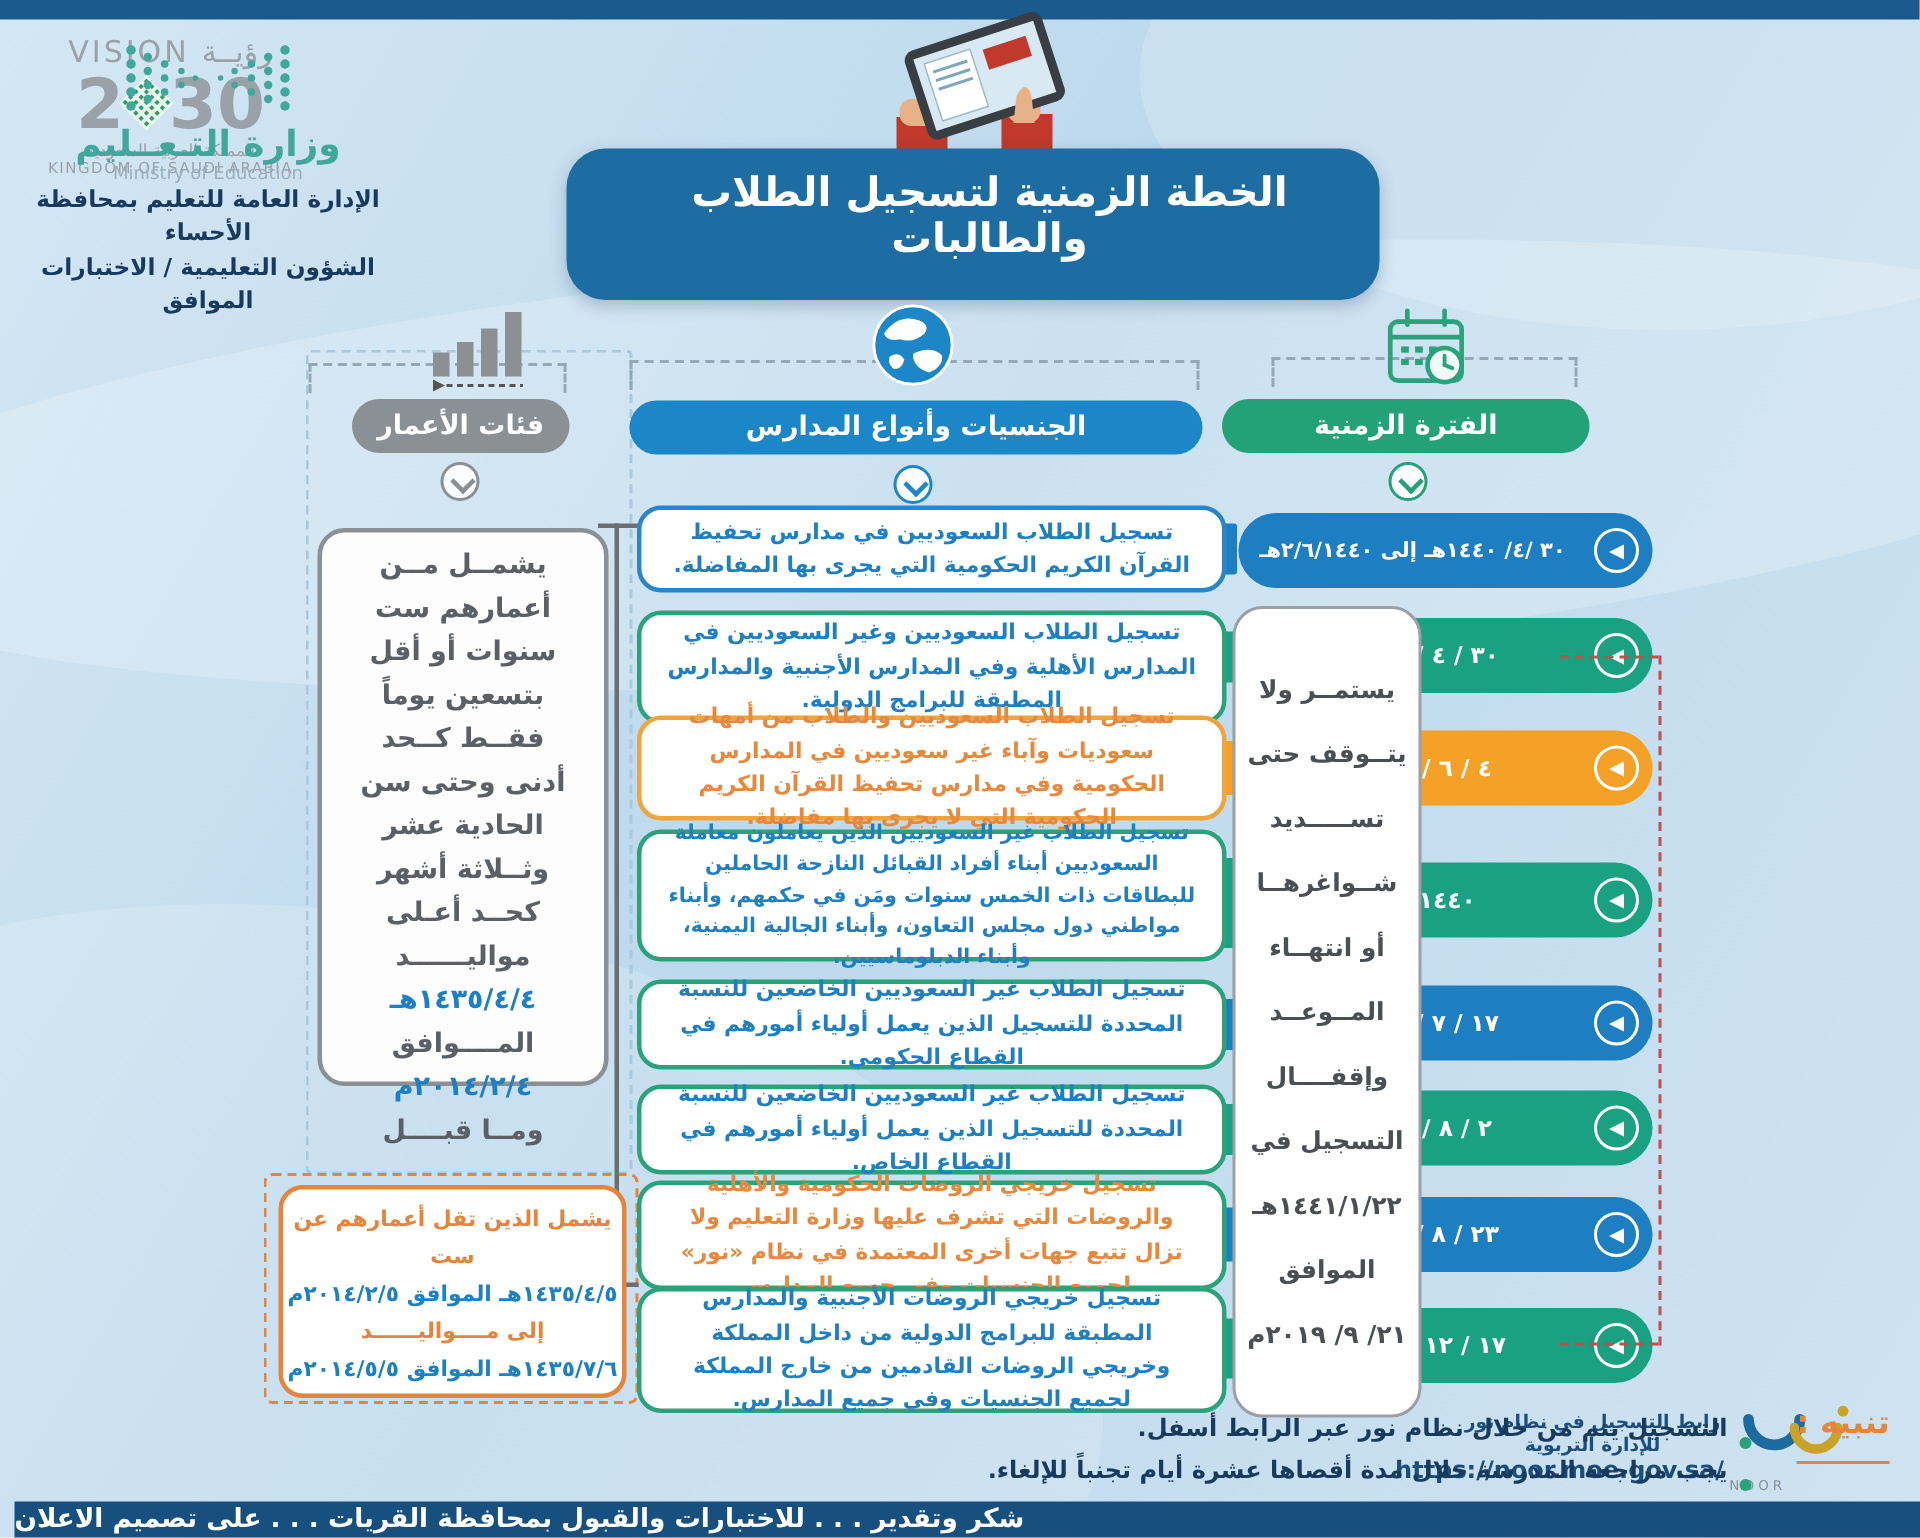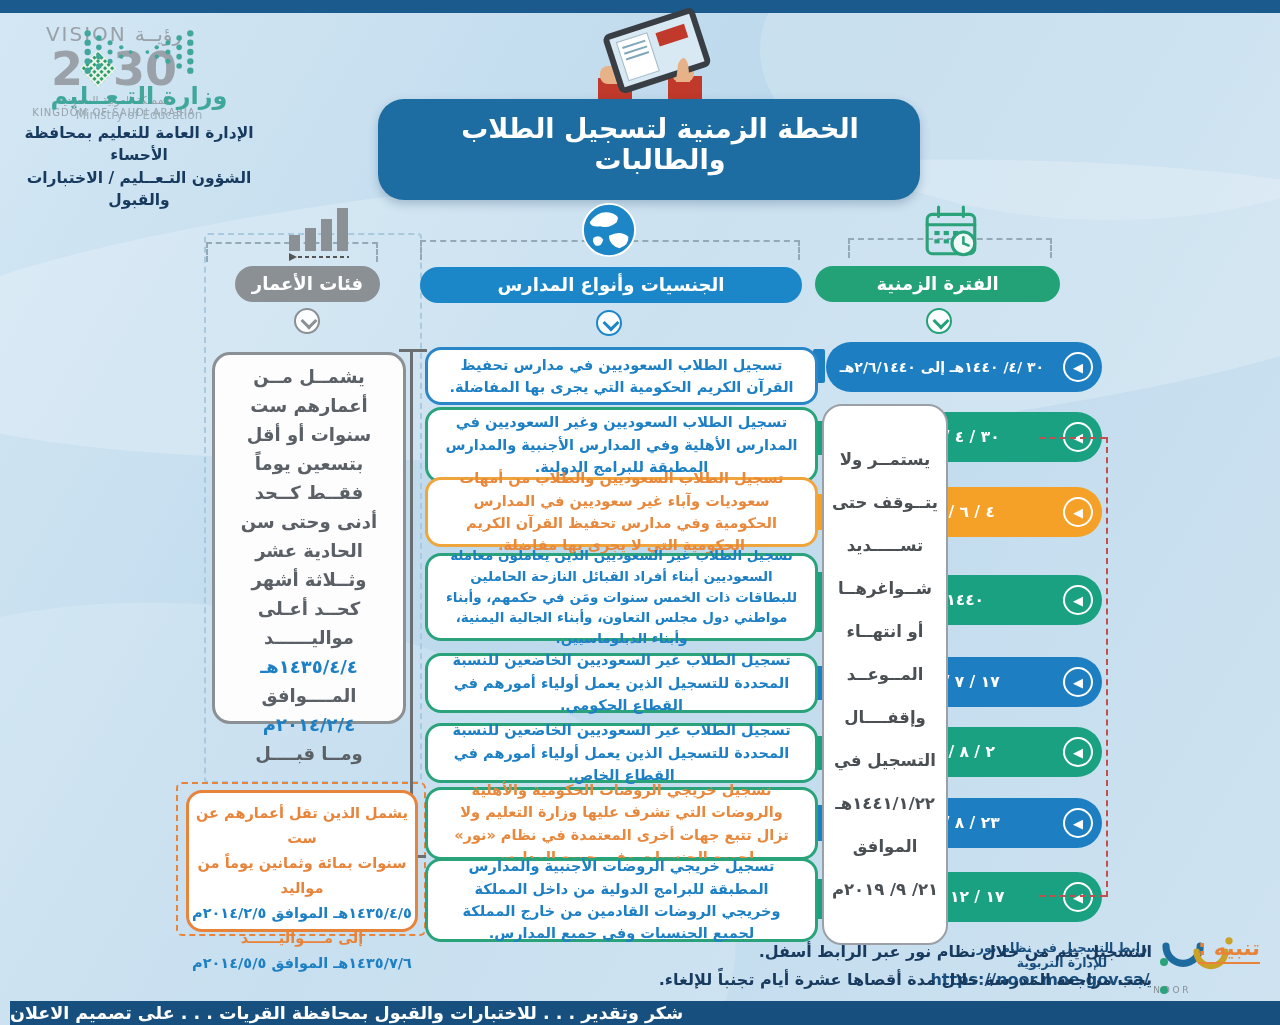--- a/index.html
+++ b/index.html
@@ -92,21 +92,21 @@
   .notebox div{ line-height:43px; }
   .rdash-v{ position:absolute; top:437px; left:1106px; height:460px; border-left:2px dashed #c0504d; z-index:2; }
   .rdash-h{ position:absolute; left:1040px; width:66px; border-top:2px dashed #c0504d; z-index:2; }
 
   
   .noor{ position:absolute; top:930px; left:1155px; right:28px; width:100px; height:72px; }
   .noorlink{ position:absolute; top:940px; left:1060px; right:130px; width:220px; text-align:center; color:#1a4f7d; }
   .noorlink .lab{ font-size:12.5px; font-weight:bold;margin-left:44px; }
   .noorlink .url{ font-size:16px; font-weight:bold; direction:ltr; }
   .notice-title{ position:absolute; top:936px; right:20px; color:#e8833a; font-size:21px; font-weight:bold;
-                 border-bottom:2.5px solid #e8833a; padding-bottom:2px; }
+                 border-bottom:2.5px solid #e8833a; padding-bottom:14px; }
   .bullets{ position:absolute; top:938px; right:112px; width:600px; text-align:right;
             color:#173a5e; font-weight:bold; font-size:16px; }
   .bullets .bl{ display:flex; align-items:flex-end; justify-content:flex-start; gap:8px; line-height:28px; }
   .dot{ width:8px; height:8px; border-radius:50%; background:#2aa37a; flex:0 0 auto; }
 </style>
 </head>
 <body>
 
 <div class="canvas">
   <div class="wave w1"></div>
@@ -159,21 +159,21 @@
           <circle cx="96" cy="30" r="2.7"></circle>
           <circle cx="96" cy="40" r="2.7"></circle>
         <circle cx="84" cy="25" r="2.3"></circle>
           <circle cx="84" cy="35" r="2.3"></circle>
           <circle cx="74" cy="30" r="2"></circle>
       </g>
     </svg>
     <div class="mn-ar">وزارة التـعــليم</div>
     <div class="mn-en">Ministry of Education</div>
     <div class="dept">الإدارة العامة للتعليم بمحافظة الأحساء</div>
-    <div class="dept">الشؤون التـعــليم / الاختبارات والقبول</div>
+    <div class="dept">الشؤون التعليمية / الاختبارات الموافق</div>
   </div>
 
   <svg class="tablet" viewBox="0 0 190 100">
     <rect x="38" y="72" width="34" height="28" fill="#c0392b"></rect>
     <rect x="108" y="70" width="34" height="30" fill="#c0392b"></rect>
     <rect x="40" y="60" width="26" height="18" rx="8" fill="#e8b288"></rect>
     <rect x="112" y="52" width="22" height="24" rx="8" fill="#e8b288"></rect>
     <g transform="rotate(-18 95 42)">
       <rect x="48" y="14" width="96" height="62" rx="7" fill="#383e44"></rect>
       <rect x="54" y="20" width="84" height="50" fill="#d8e9f3"></rect>
@@ -255,32 +255,31 @@
     <div>كحــد أعـلى</div>
     <div>مواليــــــد</div>
     <div class="blue">١٤٣٥/٤/٤هـ</div>
     <div>المــــوافق</div>
     <div class="blue">٢٠١٤/٢/٤م</div>
     <div>ومــا قبــــل</div>
   </div>
 
   <div class="agebox2">
     <div>يشمل الذين تقل أعمارهم عن ست</div>
-    <div>سنوات بمائة وثمانين يوماً من مواليد</div>
     <div class="blue">١٤٣٥/٤/٥هـ الموافق ٢٠١٤/٢/٥م</div>
     <div>إلى مــــواليــــــد</div>
     <div class="blue">١٤٣٥/٧/٦هـ الموافق ٢٠١٤/٥/٥م</div>
   </div>
 
   <div class="bracket" style="top:349px; left:399px; width:28px; height:3px;"></div>
   <div class="bracket" style="top:349px; left:410px; width:3px; height:509px;"></div>
   <div class="bracket" style="top:855px; left:410px; width:16px; height:3px;"></div>
 
   <div>
-    <div class="mbox b-blue t-blue" style="top:347px; height:58px;">تسجيل الطلاب السعوديين في مدارس تحفيظ القرآن الكريم الحكومية التي يجرى بها المفاضلة.</div>
+    <div class="mbox b-blue t-blue" style="top:337px; height:58px;">تسجيل الطلاب السعوديين في مدارس تحفيظ القرآن الكريم الحكومية التي يجرى بها المفاضلة.</div>
     <div class="tab bg-blue" style="top:349px; height:34px; left:813px;"></div>
     <div class="pill bg-blue" style="top:342px; font-size:14px;">
       <span>٣٠ /٤/ ١٤٤٠هـ إلى ٢/٦/١٤٤٠هـ</span>
       <span class="arr">◀</span>
     </div>
   </div>
 
   <div>
     <div class="mbox b-green t-blue" style="top:407px; height:76px;">تسجيل الطلاب السعوديين وغير السعوديين في المدارس الأهلية وفي المدارس الأجنبية والمدارس المطبقة للبرامج الدولية.</div>
     <div class="tab bg-green" style="top:421px; height:34px; left:813px;"></div>

